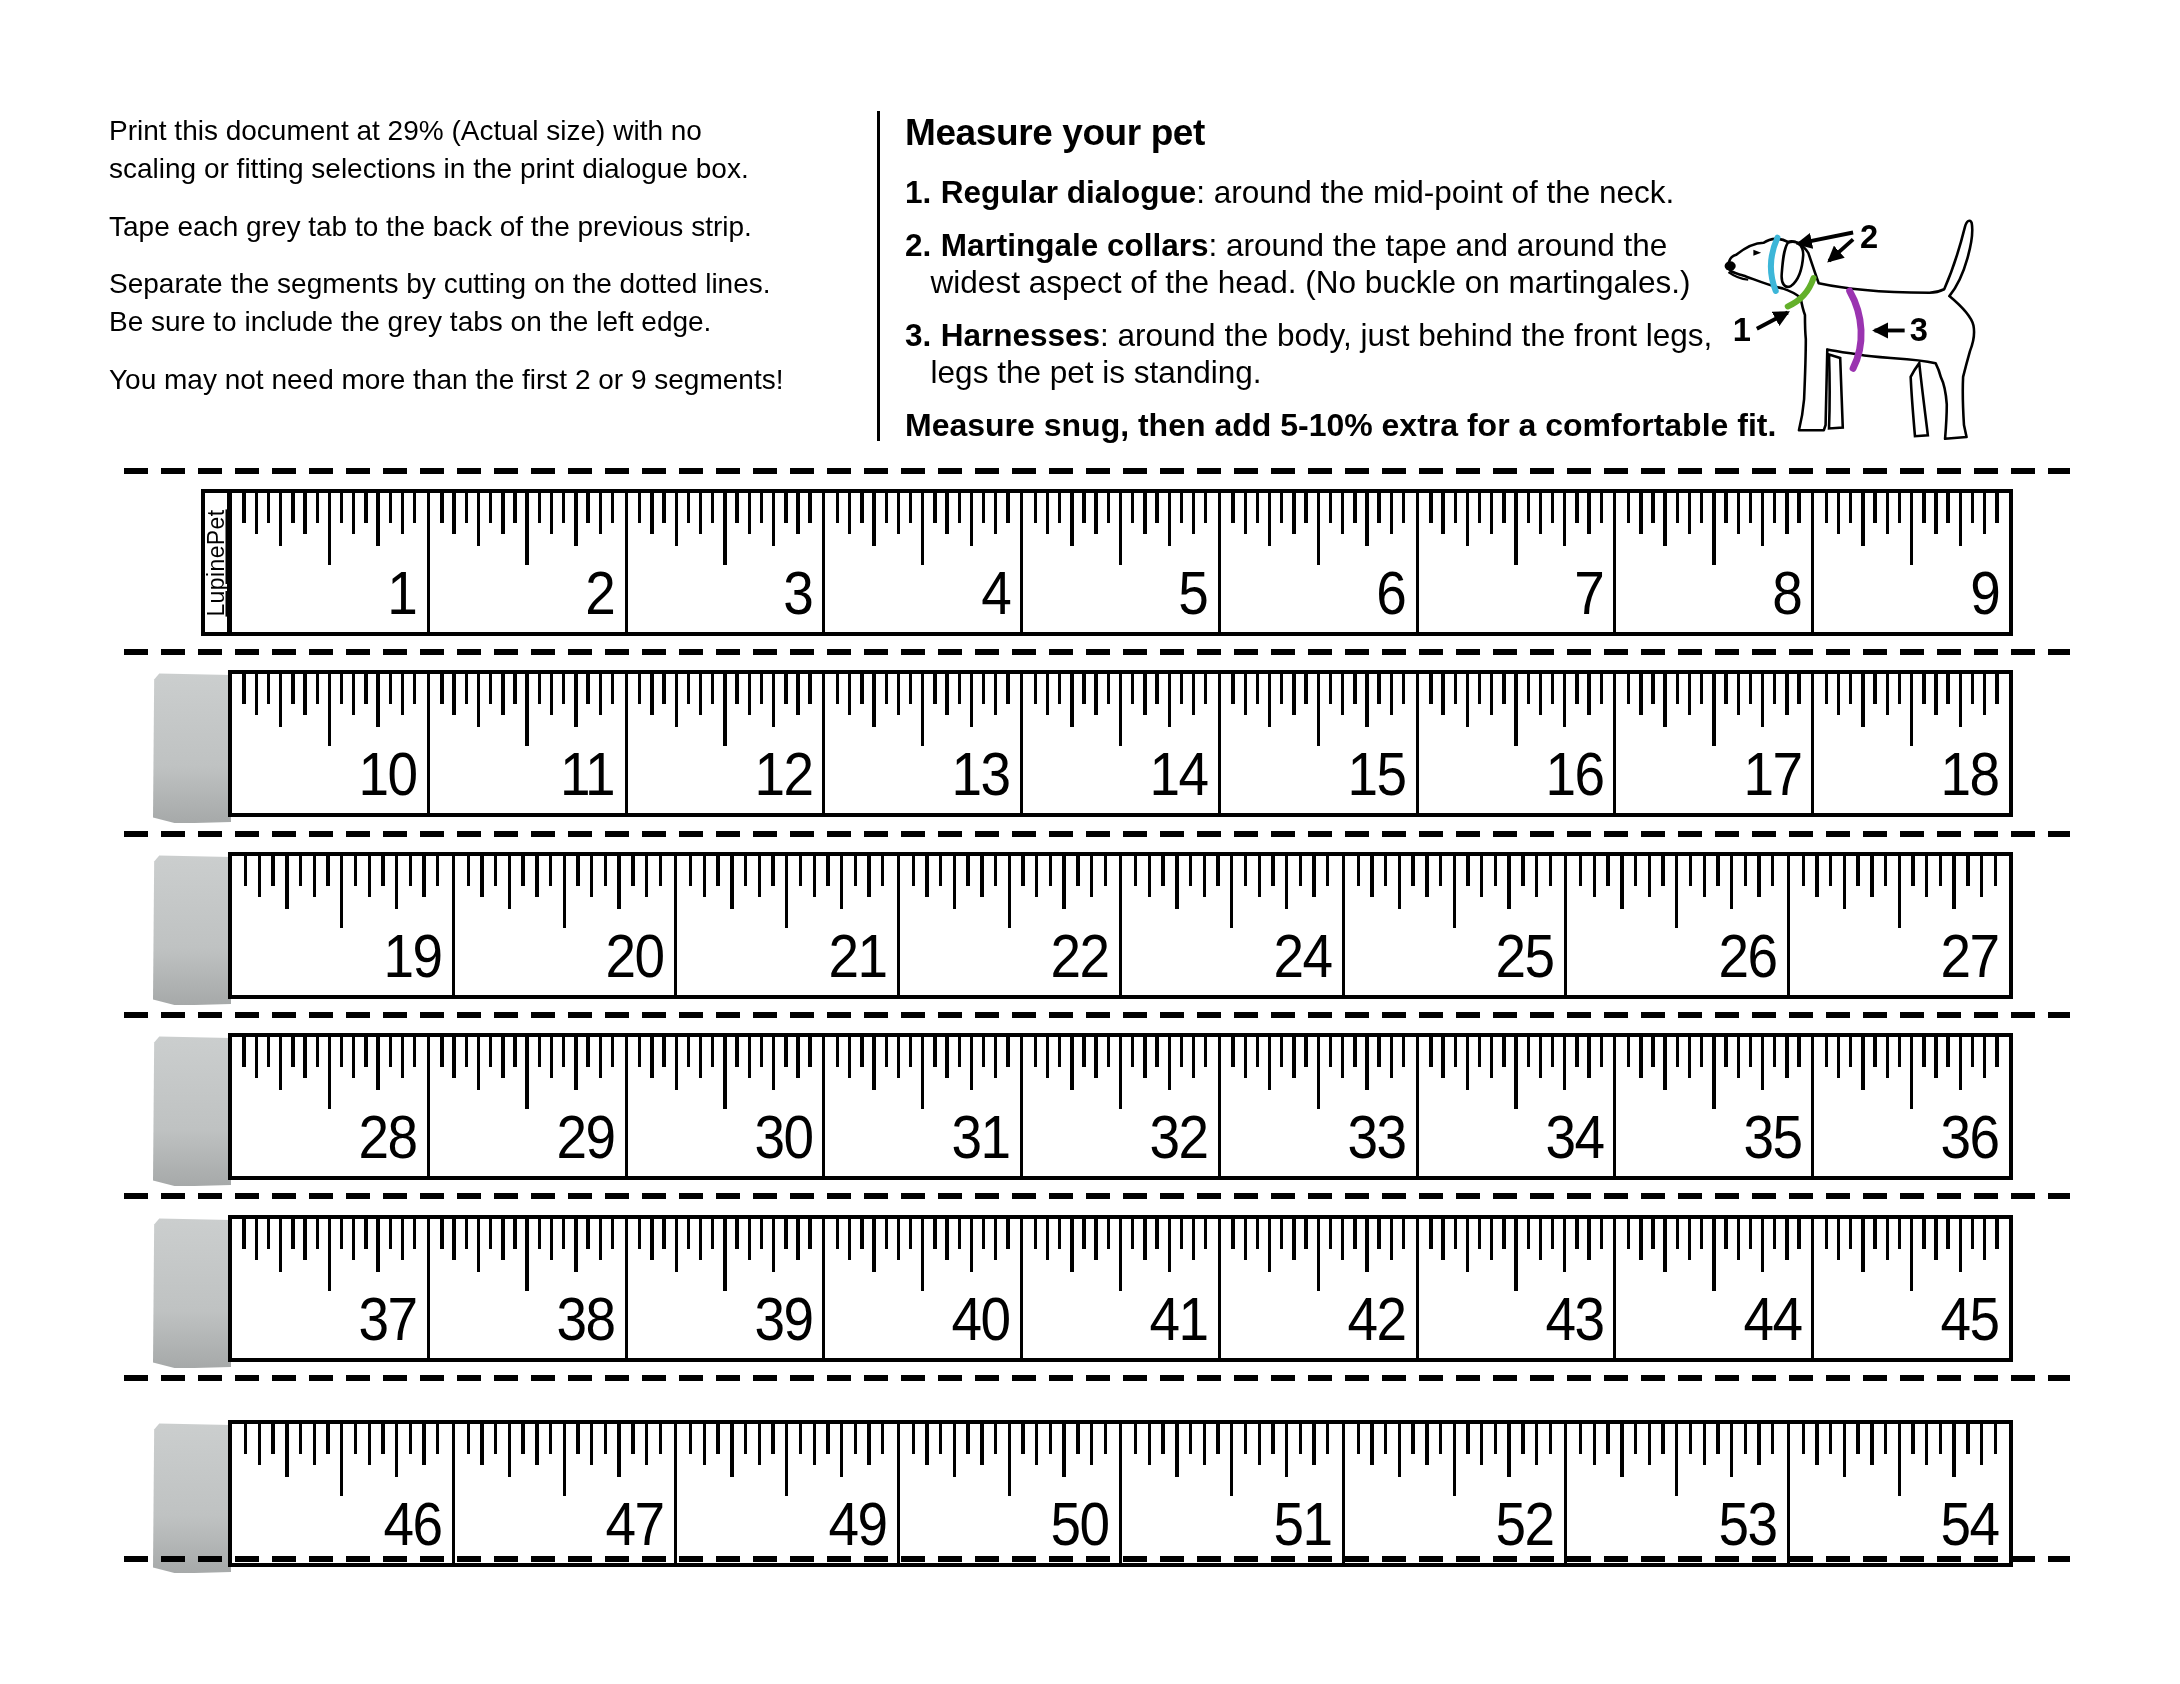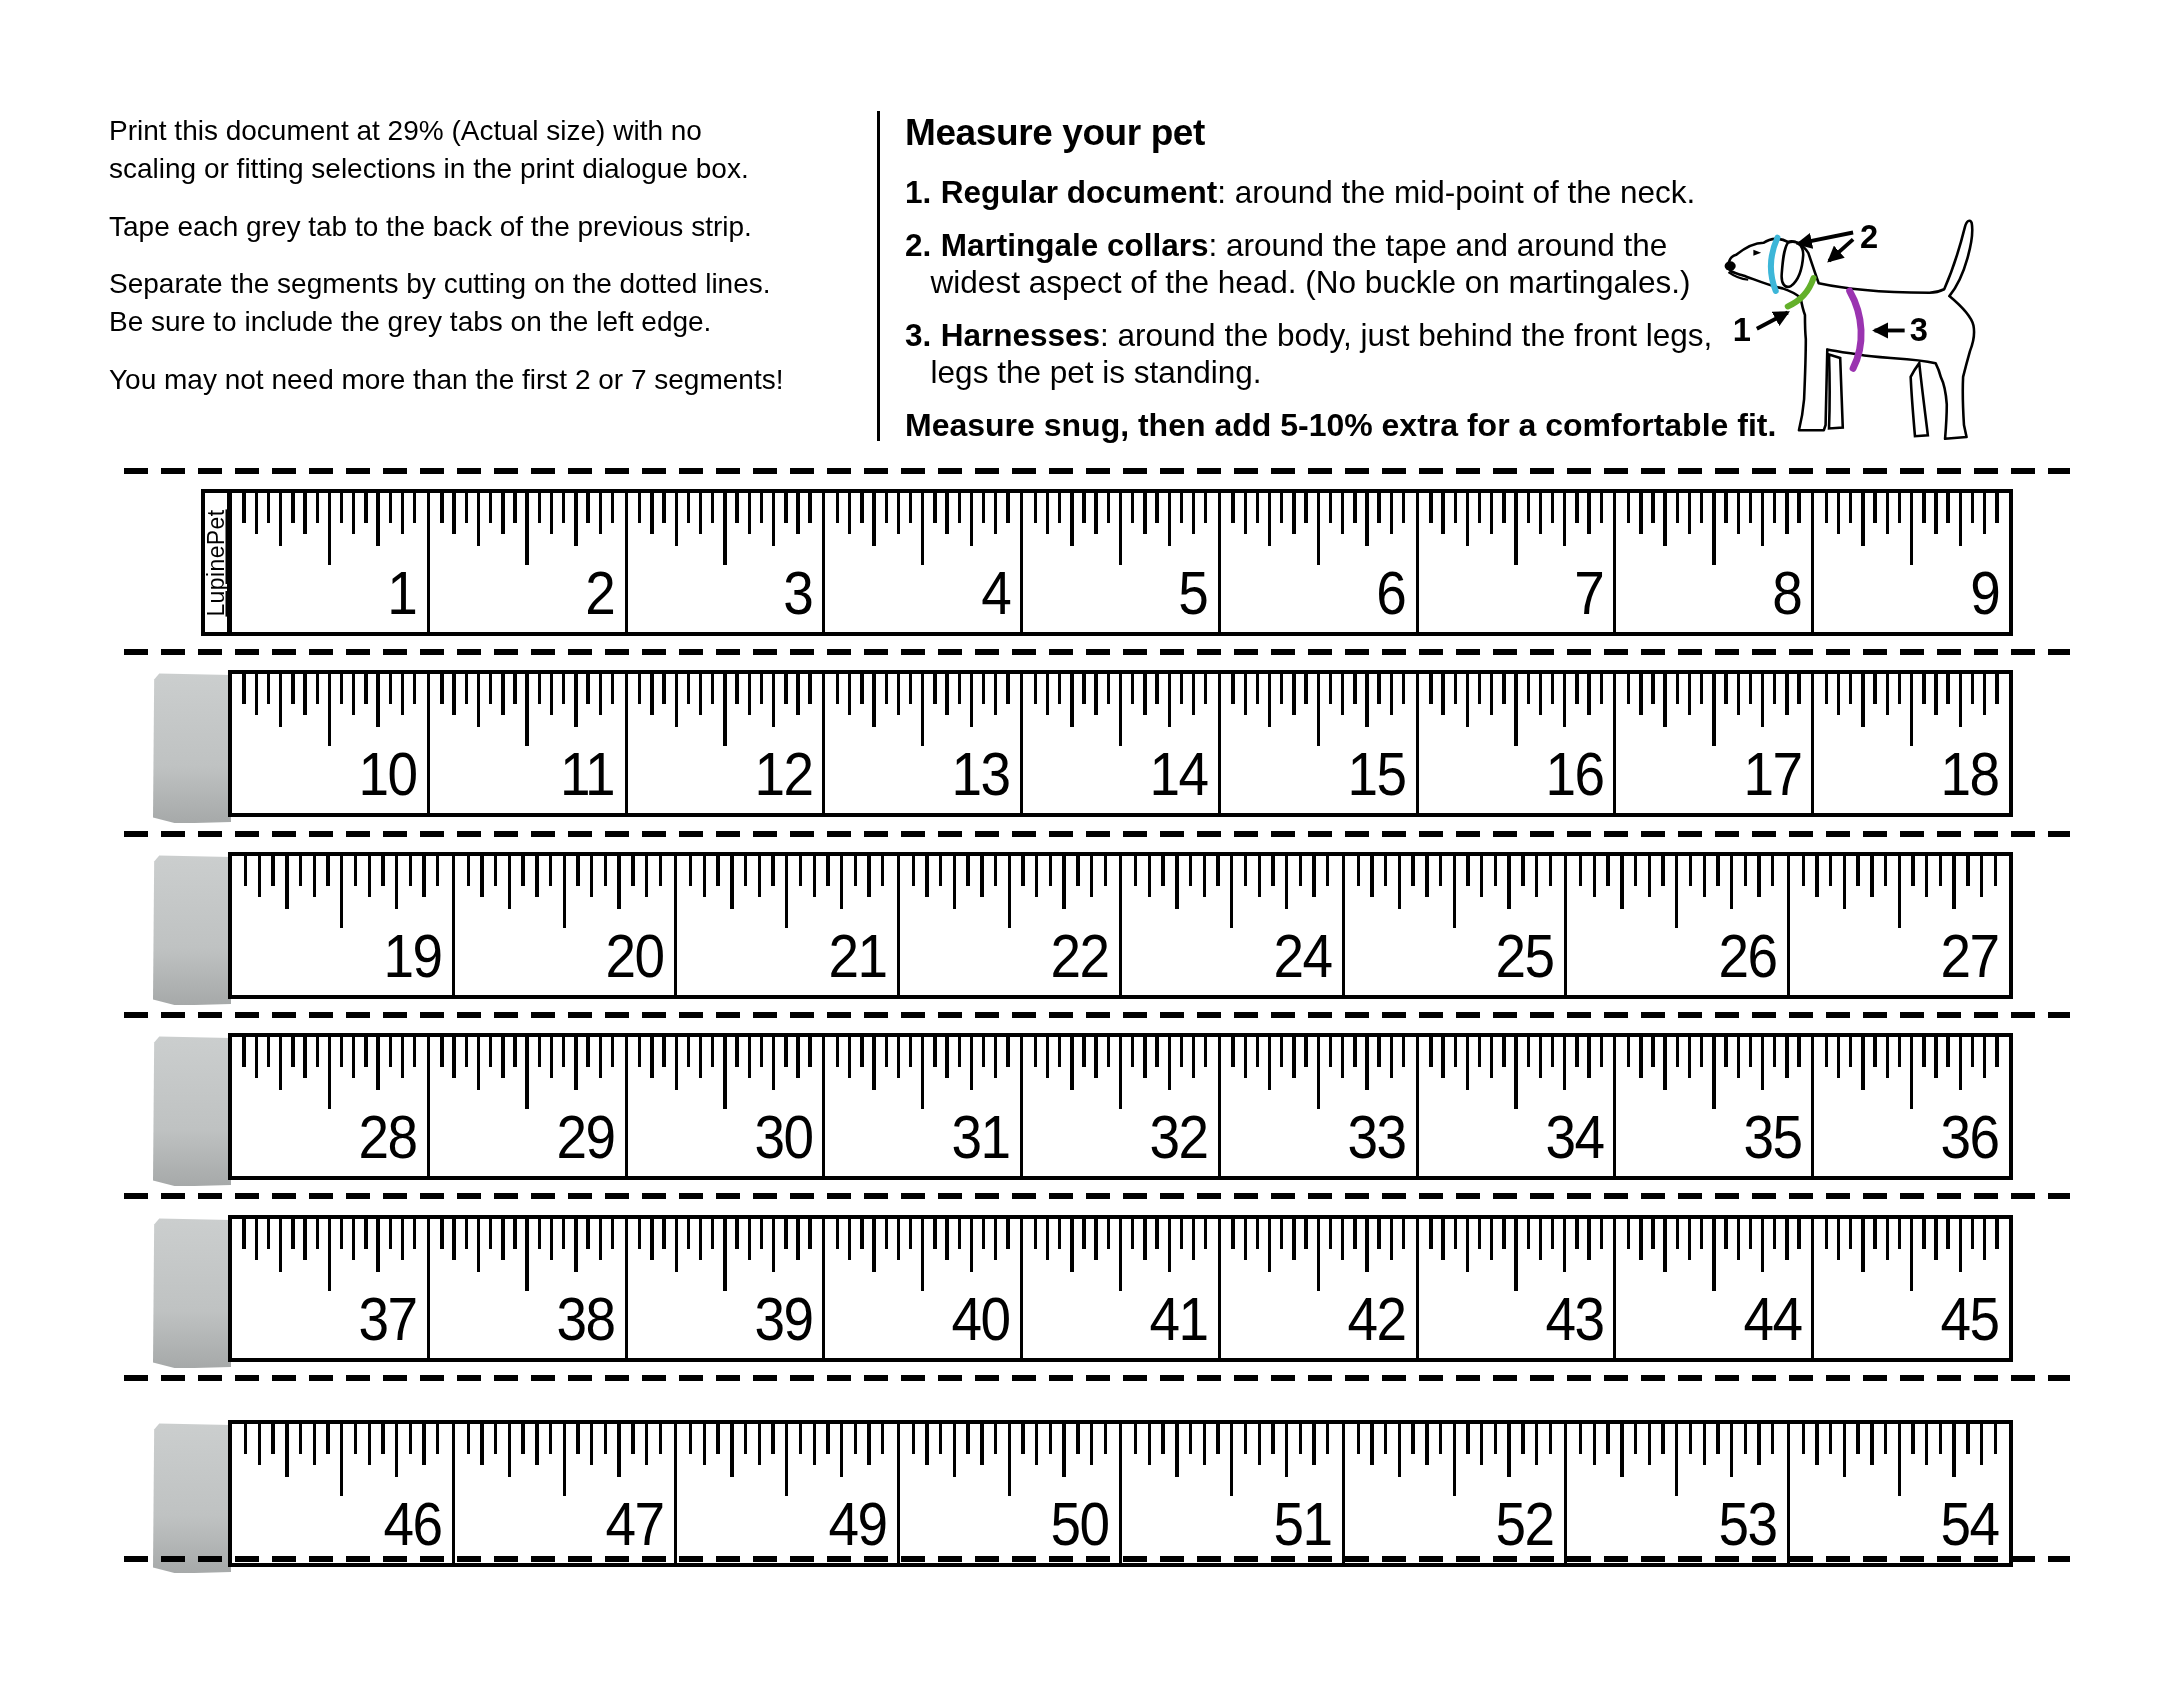--- a/index.html
+++ b/index.html
@@ -57,32 +57,32 @@
       <span class="ln">scaling or fitting selections in the print dialogue box.</span>
     </p>
     <p>
       <span class="ln">Tape each grey tab to the back of the previous strip.</span>
     </p>
     <p>
       <span class="ln">Separate the segments by cutting on the dotted lines.</span>
       <span class="ln">Be sure to include the grey tabs on the left edge.</span>
     </p>
     <p>
-      <span class="ln">You may not need more than the first 2 or 7 segments!</span>
+      <span class="ln">You may not need more than the first 2 or 9 segments!</span>
     </p>
   </section>
 
   <div class="divider"></div>
 
   <section class="col col-right">
     <h1>Measure your pet</h1>
 
     <div class="list-item">
       <div class="li-l1">
-        <span class="b mk">1.</span><span class="b">Regular document</span><span>: around the mid-point of the neck.</span>
+        <span class="b mk">1.</span><span class="b">Regular dialogue</span><span>: around the mid-point of the neck.</span>
       </div>
 
     </div>
 
     <div class="list-item">
       <div class="li-l1">
         <span class="b mk">2.</span><span class="b">Martingale collars</span><span>: around the tape and around the</span>
       </div>
       <div class="li-l2">widest aspect of the head. (No buckle on martingales.)</div>
     </div>

